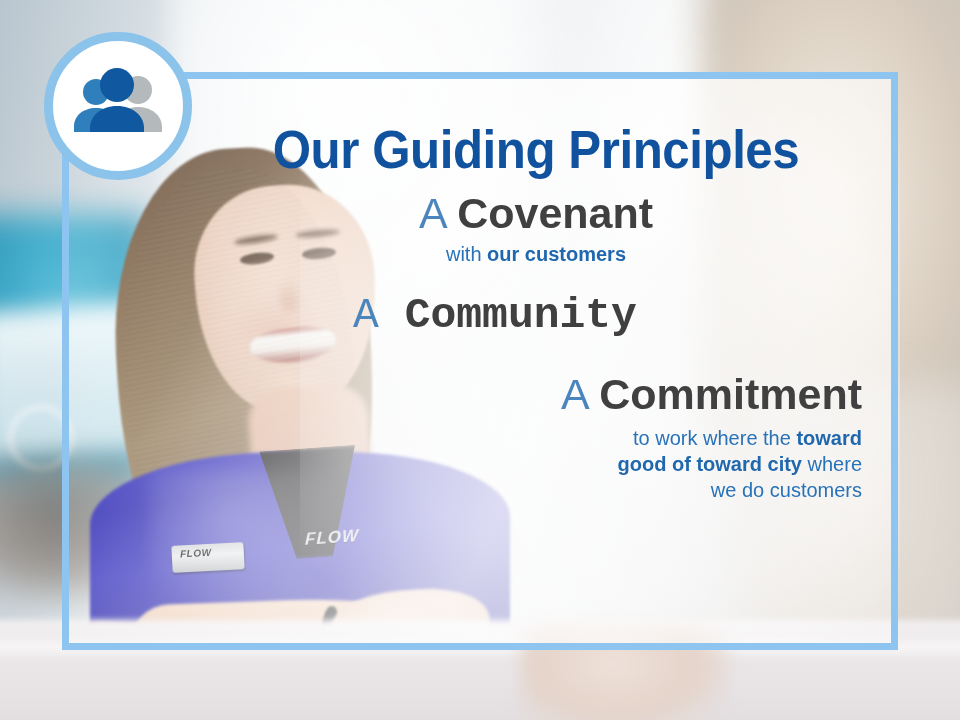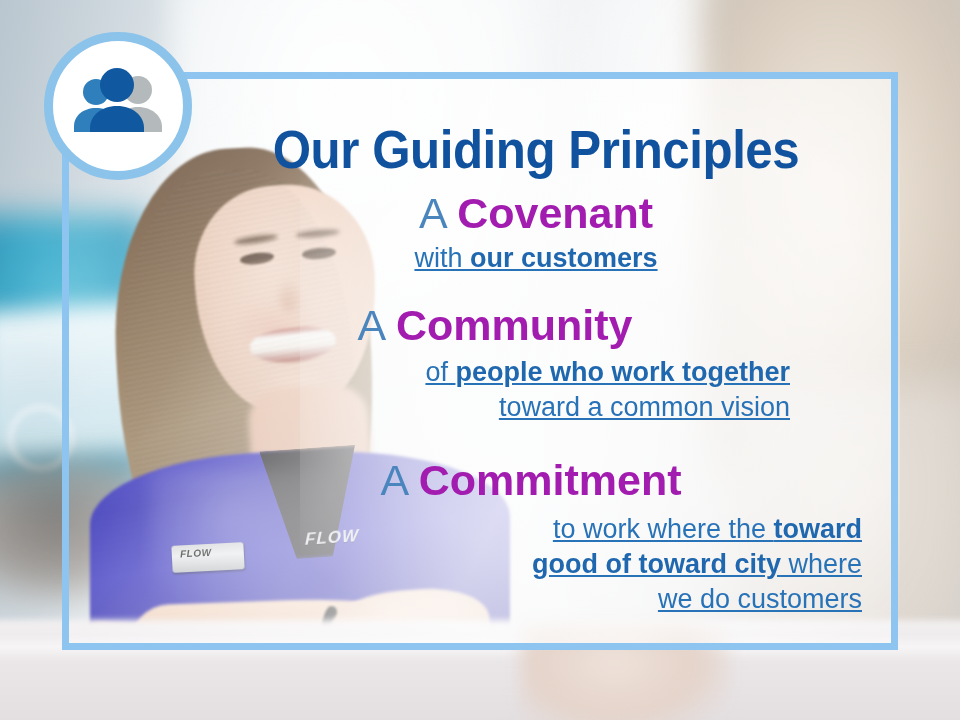--- a/index.html
+++ b/index.html
@@ -356,41 +356,40 @@
     line-height: 1.08;
     color: #2f7cbe;
     white-space: nowrap;
   }
   .p-head .lead {
     font-weight: normal;
     color: #4a86bd;
   }
   .p-head .key {
     font-weight: bold;
-    color: #a21caf;
+    color: #404040;
   }
   .p-sub {
     font-family: "Liberation Sans", sans-serif;
-    font-size: 27px;
+    font-size: 20px;
     line-height: 1.30;
     color: #2872b8;
     font-weight: normal;
-    text-decoration: underline;
   }
   .p-sub b { font-weight: bold; color: #1f67ae; }
 
   .block-1 { margin-top: 12px; text-align: center; }
   .block-1 .p-sub { display: block; margin-top: 4px; }
 
   .block-2 { margin-top: 26px; text-align: right; padding-right: 82px; }
-  .block-2 .p-head { text-align: center; padding-right: 0; }
+  .block-2 .p-head { text-align: center; padding-right: 0; font-family: Liberation Mono, monospace; }
   .block-2 .p-sub { display: block; margin-top: 7px; }
 
   .block-3 { margin-top: 32px; text-align: right; padding-right: 10px; }
-  .block-3 .p-head { text-align: center; }
+  .block-3 .p-head { text-align: right; }
   .block-3 .p-sub { display: block; margin-top: 8px; }
 </style>
 </head>
 <body>
 
 <div id="stage">
 
   <div class="photo">
     <div class="bg-room"></div>
     <div class="bg-window"></div>
@@ -464,24 +463,20 @@
       </div>
       <div class="p-sub">
         <span>with </span><b>our customers</b>
       </div>
     </div>
 
     <div class="principle block-2">
       <div class="p-head">
         <span class="lead">A </span><span class="key">Community</span>
       </div>
-      <div class="p-sub">
-        <span>of </span><b>people who work together</b><br>
-        <span>toward a common vision</span>
-      </div>
     </div>
 
     <div class="principle block-3">
       <div class="p-head">
         <span class="lead">A </span><span class="key">Commitment</span>
       </div>
       <div class="p-sub">
         <span>to work where the </span><b>toward</b><br>
         <b>good of toward city</b><span> where</span><br>
         <span>we do customers</span>

